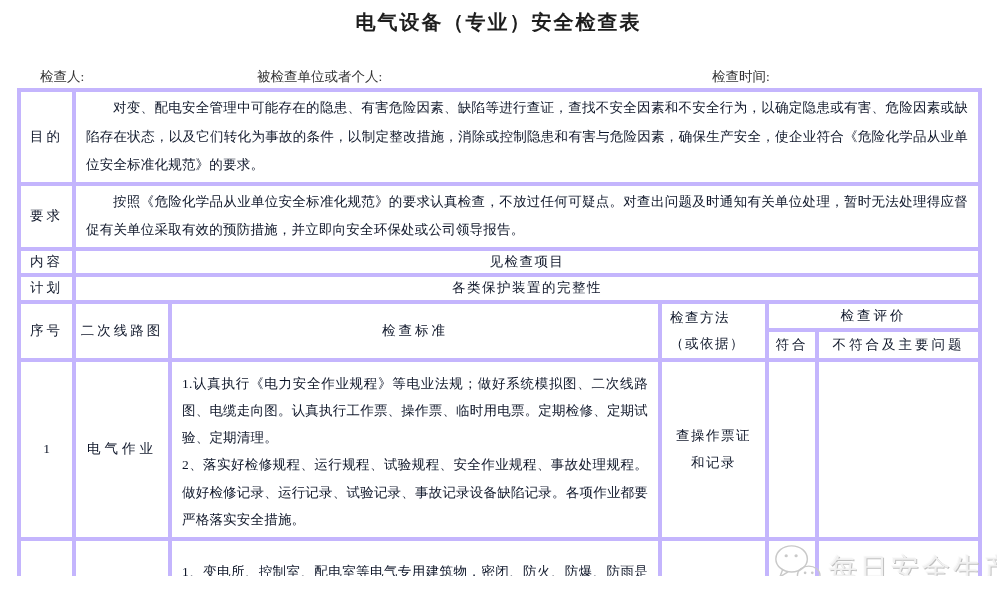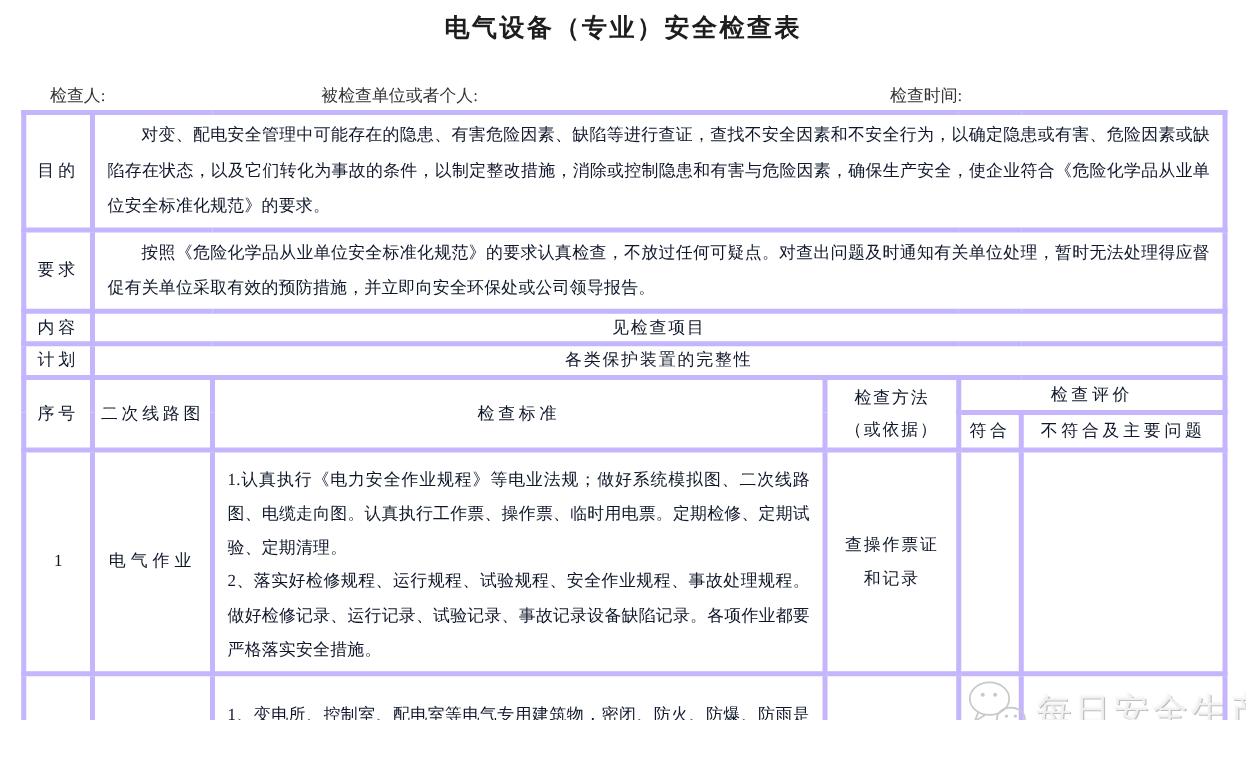--- a/index.html
+++ b/index.html
@@ -95,21 +95,21 @@
         <td class="c center-text" colspan="5">见检查项目</td>
       </tr>
       <tr style="height:27px">
         <td class="c label">计划</td>
         <td class="c center-text" colspan="5">各类保护装置的完整性</td>
       </tr>
       <tr style="height:28px">
         <td class="c hdr" rowspan="2">序号</td>
         <td class="c hdr" rowspan="2">二次线路图</td>
         <td class="c hdr" rowspan="2">检查标准</td>
-        <td class="c hdr-method" rowspan="2" style="text-align:center">检查方法（或依据）</td>
+        <td class="c hdr-method" rowspan="2" style="text-align:left">检查方法（或依据）</td>
         <td class="c hdr" colspan="2">检查评价</td>
       </tr>
       <tr style="height:30px">
         <td class="c hdr">符合</td>
         <td class="c hdr">不符合及主要问题</td>
       </tr>
       <tr style="height:165px">
         <td class="c">1</td>
         <td class="c item">电气作业</td>
         <td class="std">1.认真执行《电力安全作业规程》等电业法规；做好系统模拟图、二次线路图、电缆走向图。认真执行工作票、操作票、临时用电票。定期检修、定期试验、定期清理。

